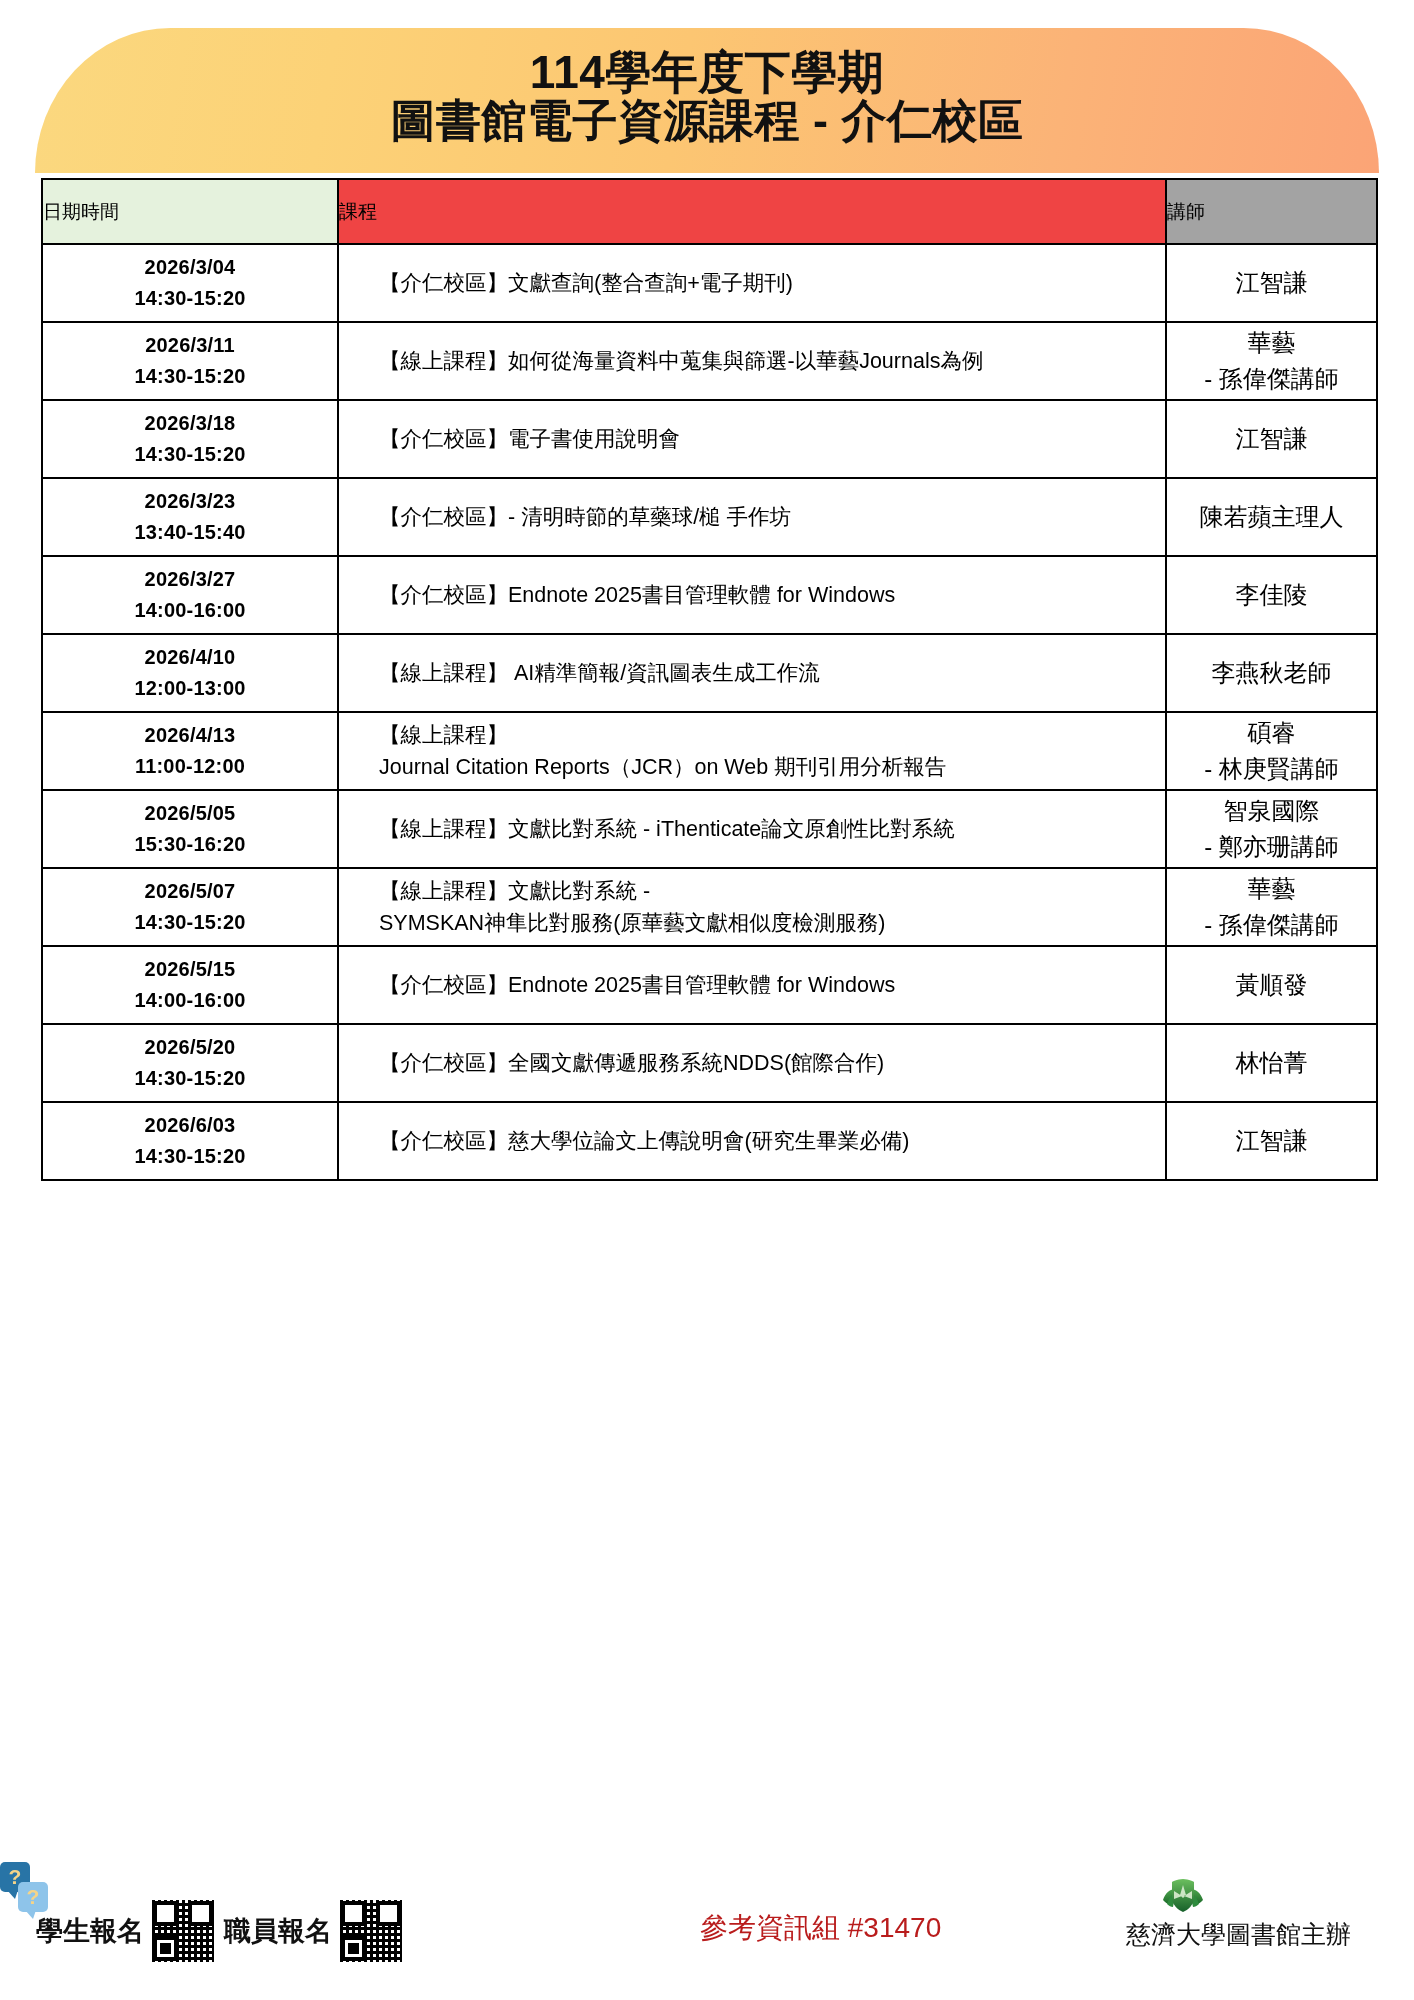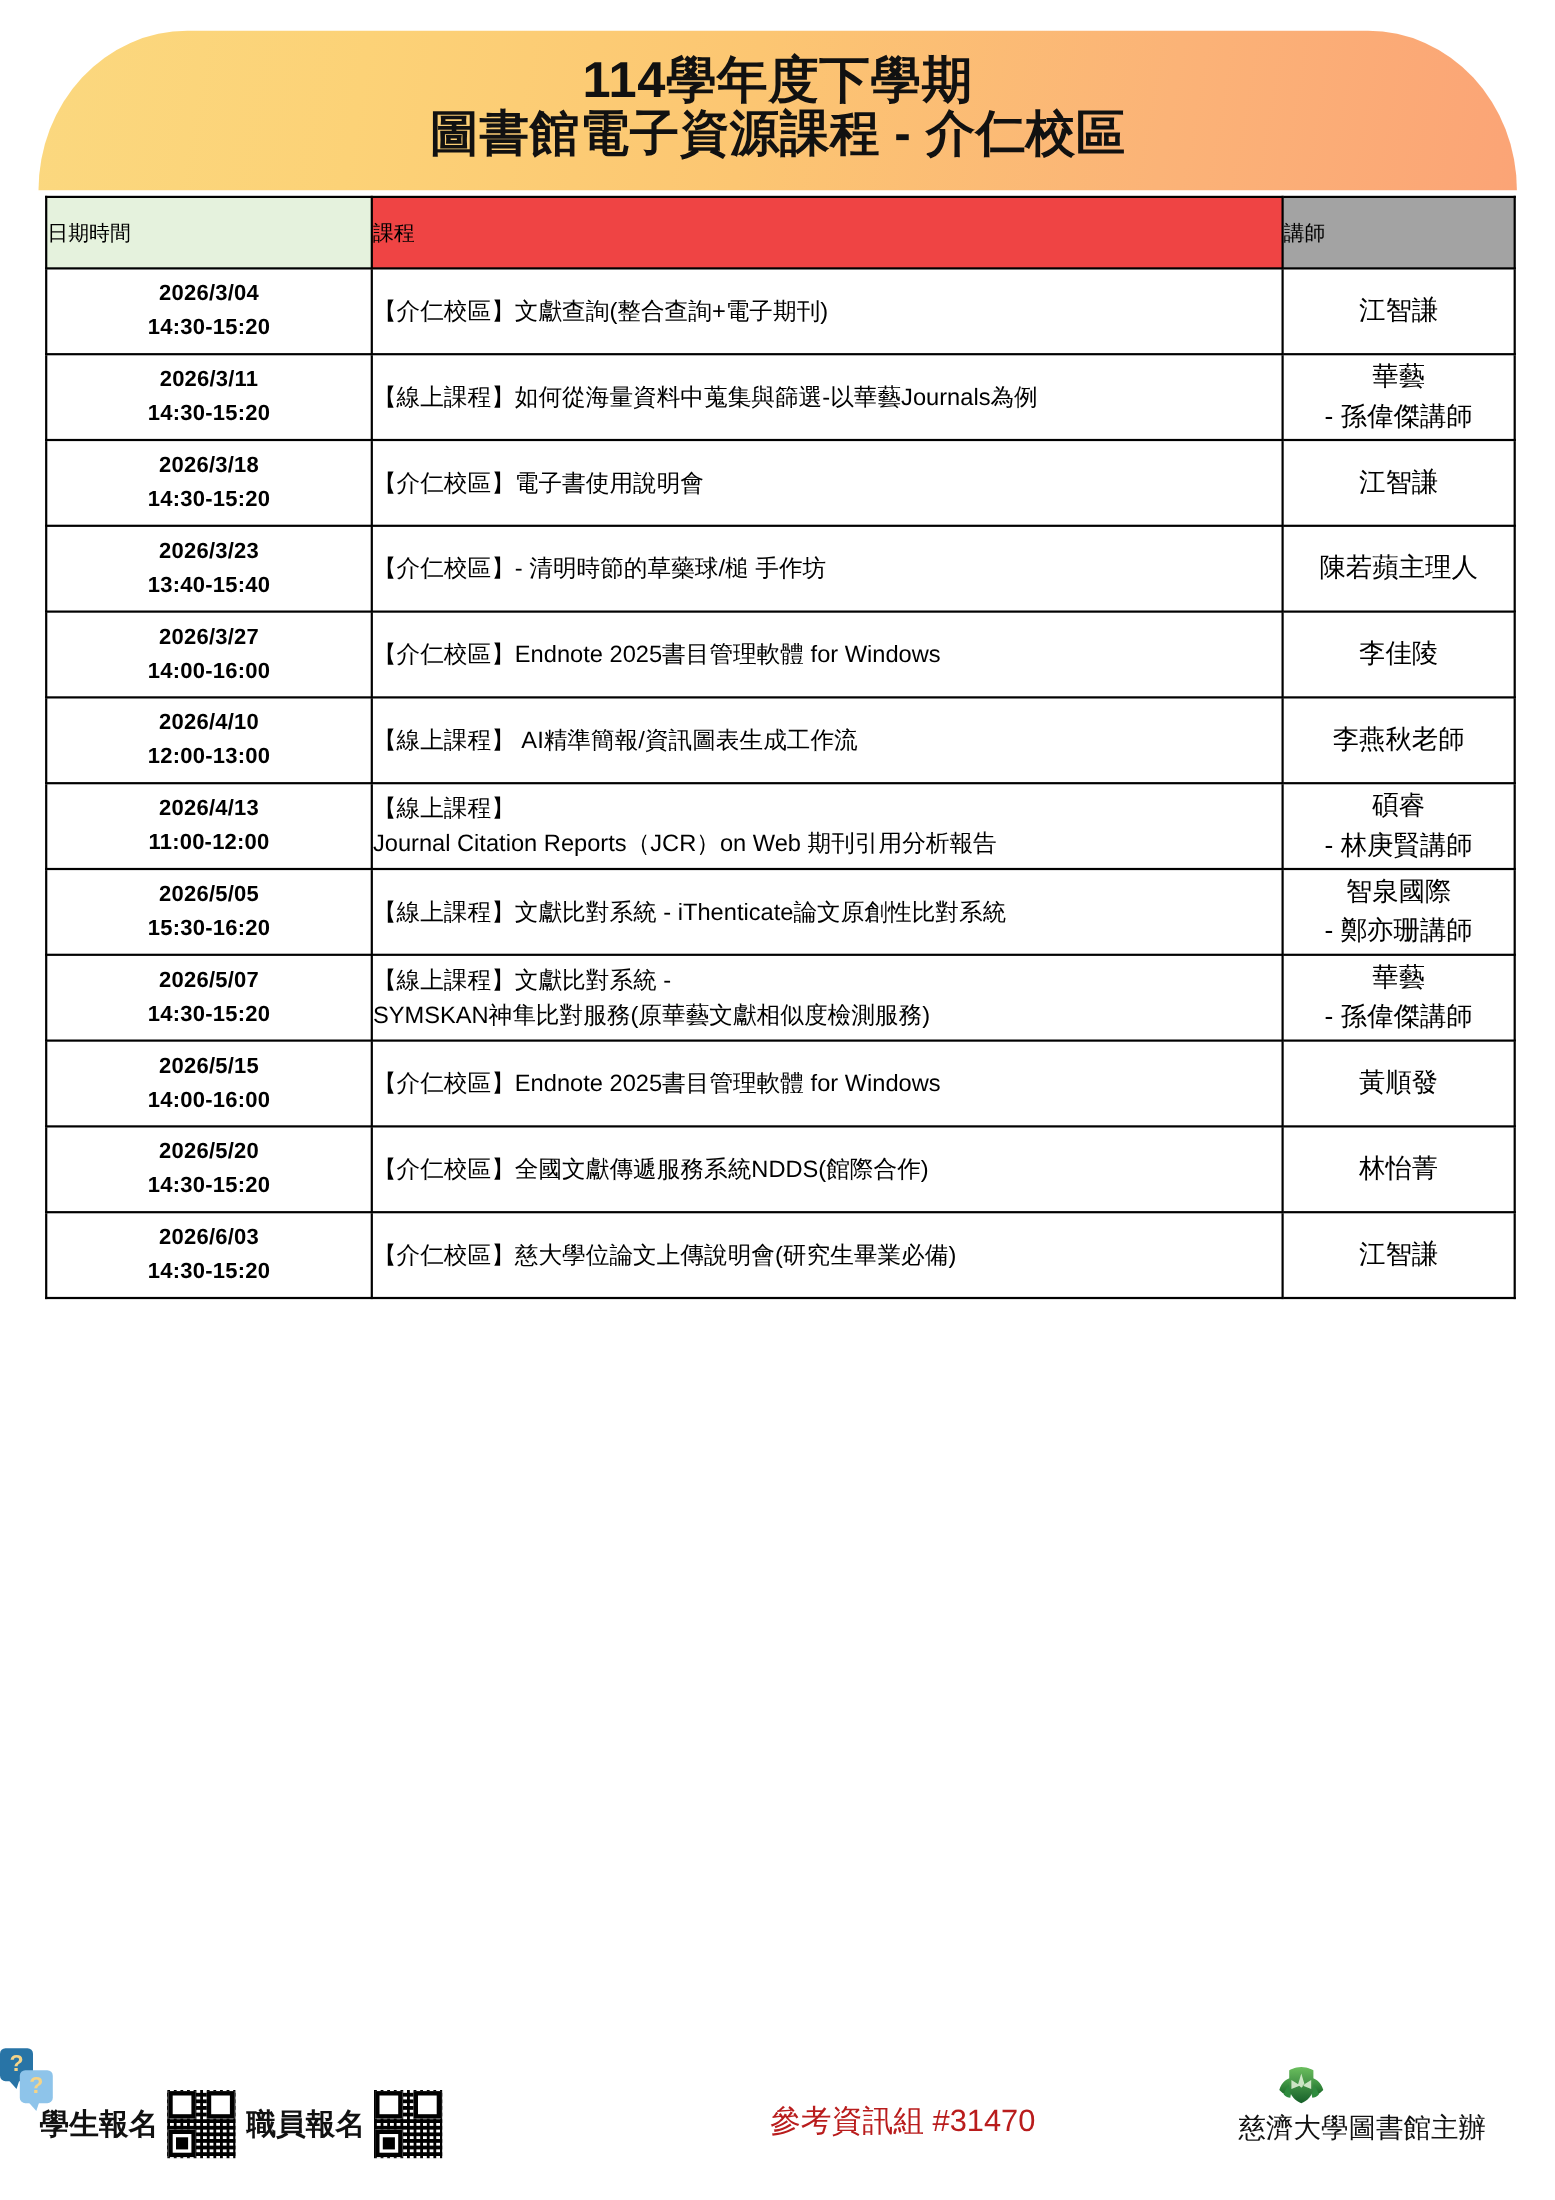--- a/index.html
+++ b/index.html
@@ -89,21 +89,21 @@
     padding: 0 14px 0 22px;
   }
   td.cell-teacher {
     text-align: center;
     font-size: 24px;
     font-weight: 400;
     line-height: 1.5;
     padding: 0 4px;
   }
   .dt-line { display: block; }
-  .course-line { display: block; }
+  .course-line { display: block; padding-left: 40px; }
   .tch-line { display: block; }
 
   
   #footer {
     position: absolute;
     left: 0;
     top: 1862px;
     width: 1414px;
     height: 138px;
   }

